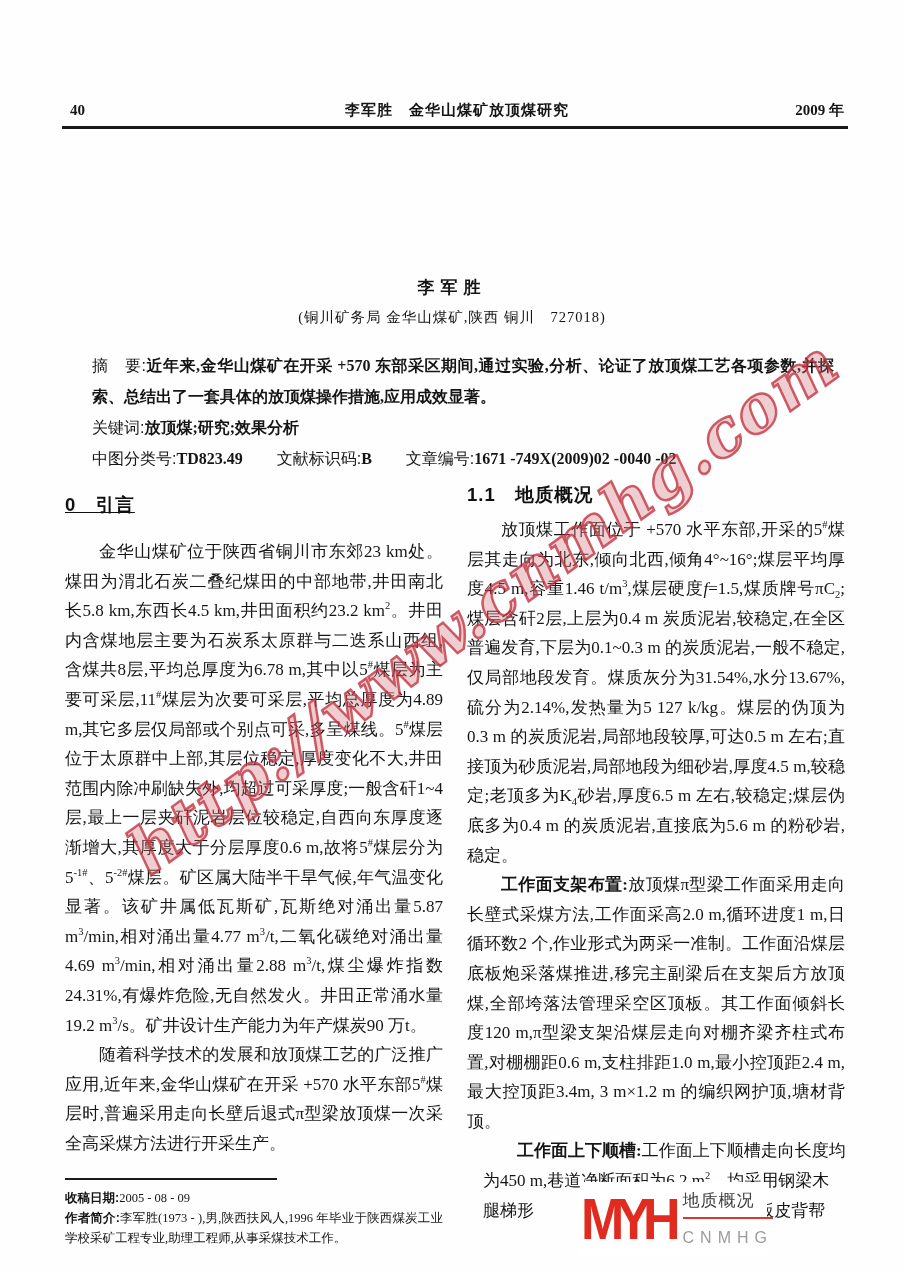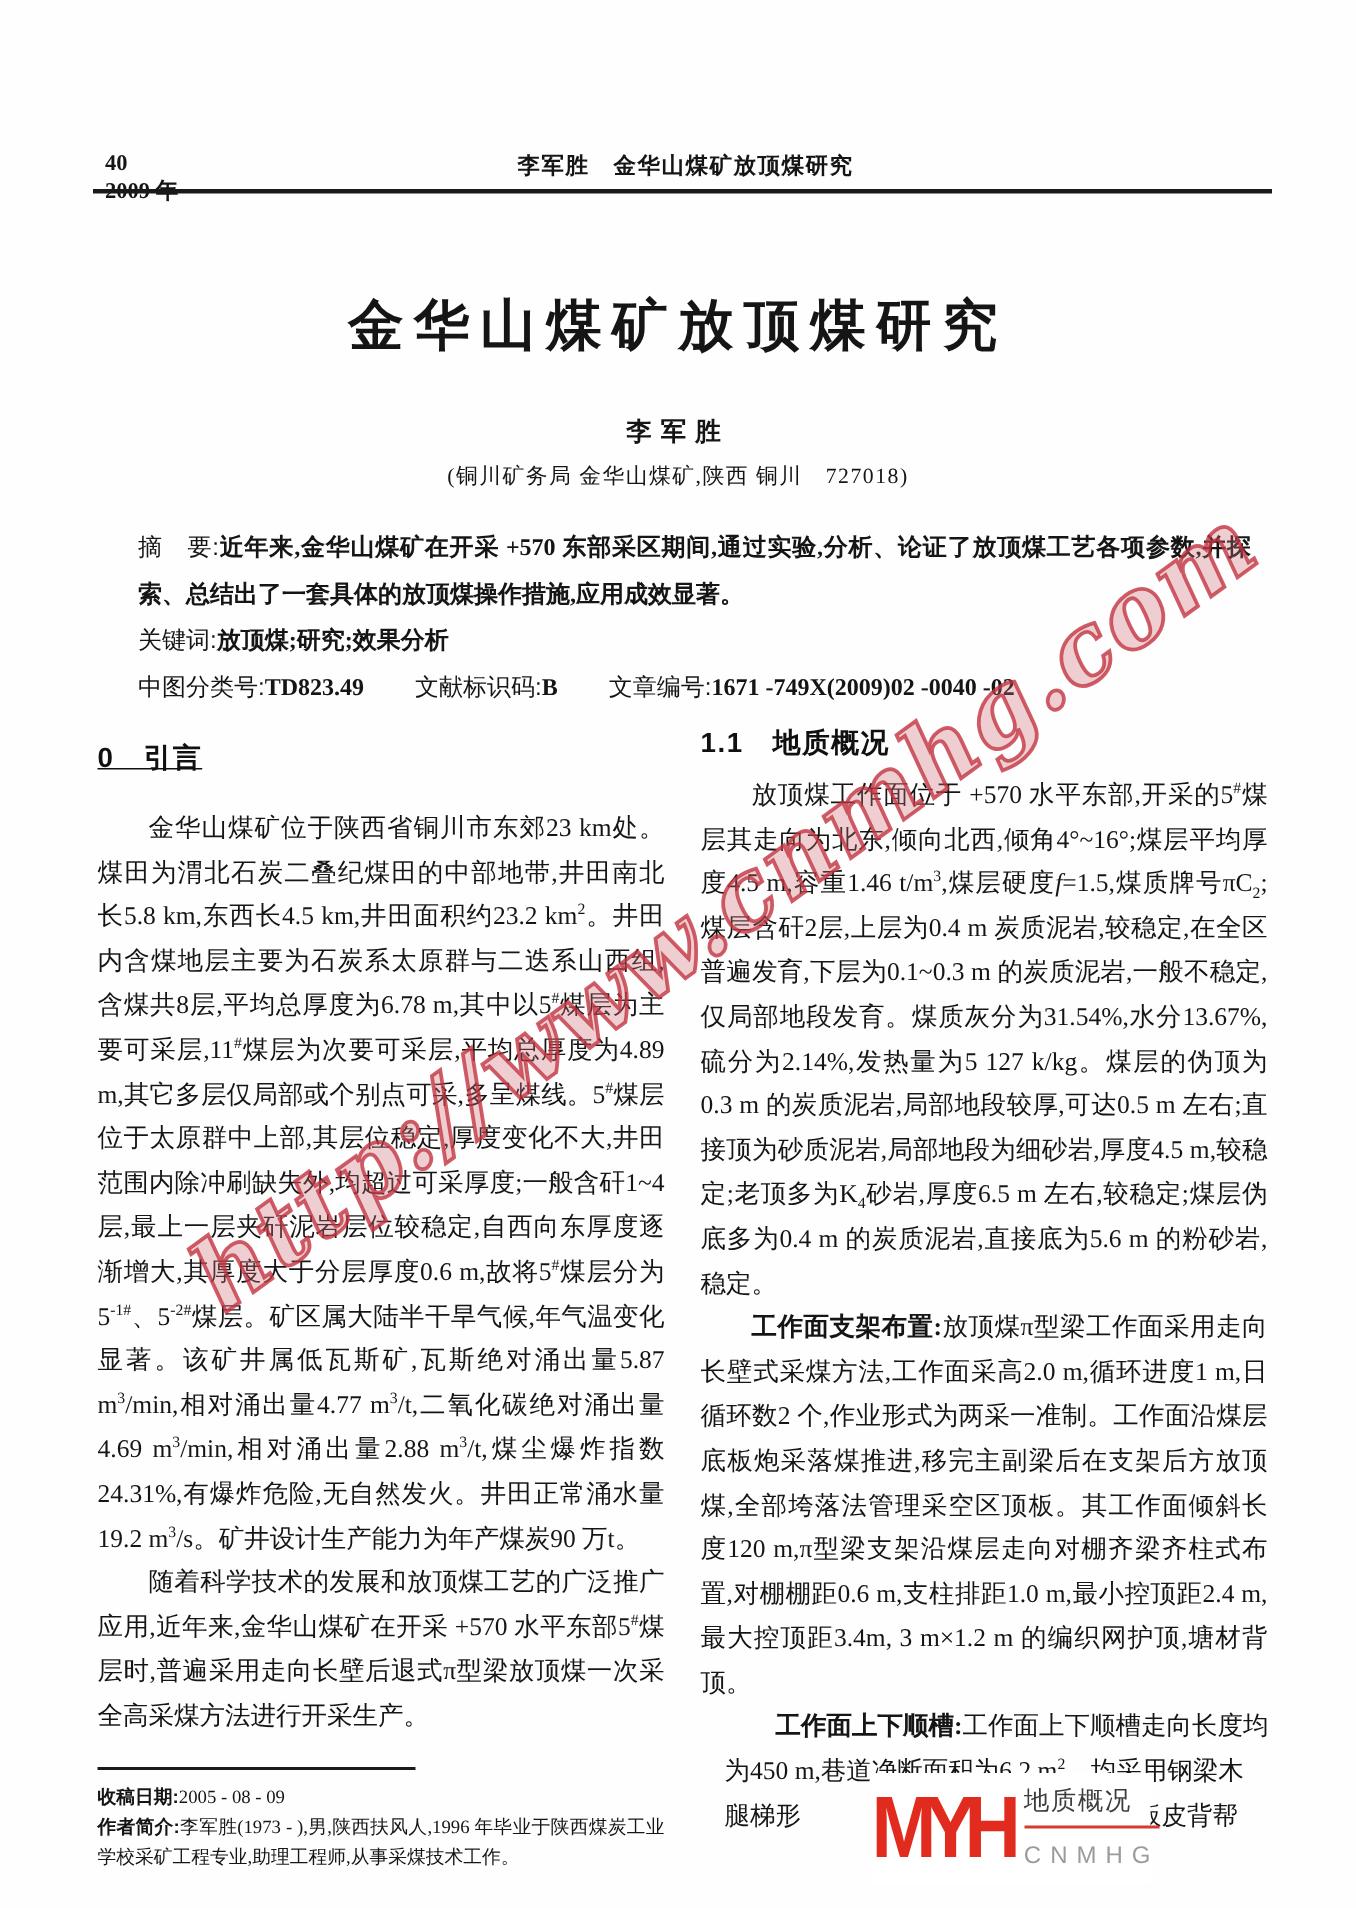--- a/index.html
+++ b/index.html
@@ -10,21 +10,21 @@
     color:#151515;
     position:relative;
     overflow:hidden;
   }
   .page{position:absolute;inset:0;}
 
   
   .running-head{
     position:absolute;top:101px;left:70px;right:60px;
     font-size:15px;font-weight:bold;
-    display:flex;justify-content:space-between;align-items:baseline;flex-direction:column;
+    display:flex;justify-content:space-between;align-items:baseline;
   }
   .running-title{
     position:absolute;left:0;right:0;text-align:center;
     letter-spacing:1px;font-weight:bold;
   }
   .head-rule{
     position:absolute;top:126px;left:62px;right:56px;
     border-top:3px solid #1a1a1a;
   }
 
@@ -129,21 +129,20 @@
 
 <div class="page">
 
   <div class="running-head">
     <span>40</span>
     <span class="running-title">李军胜　金华山煤矿放顶煤研究</span>
     <span>2009 年</span>
   </div>
   <div class="head-rule"></div>
 
-  <div class="article-title">金华山煤矿放顶煤研究</div>
   <div class="author">李军胜</div>
   <div class="affiliation">(铜川矿务局 金华山煤矿,陕西 铜川　727018)</div>
 
   <div class="abstract">
     <div>
       <span class="label">摘　要:</span><span>近年来,金华山煤矿在开采 +570 东部采区期间,通过实验,分析、论证了放顶煤工艺各项参数,并探索、总结出了一套具体的放顶煤操作措施,应用成效显著。</span>
     </div>
     <div>
       <span class="label">关键词:</span><span>放顶煤;研究;效果分析</span>
     </div>

